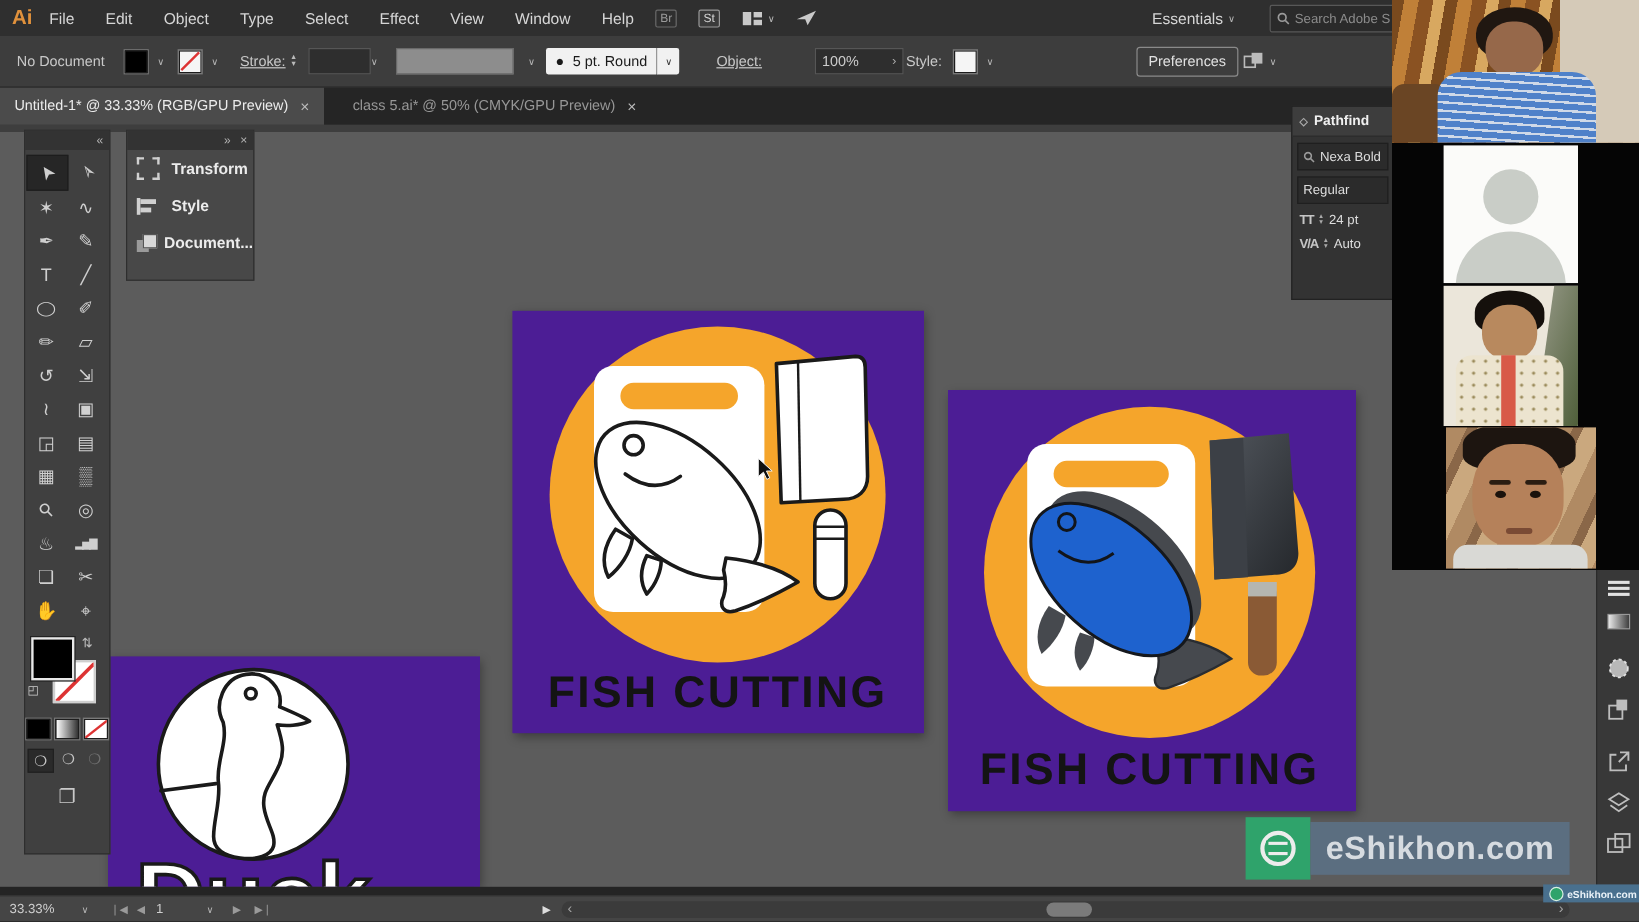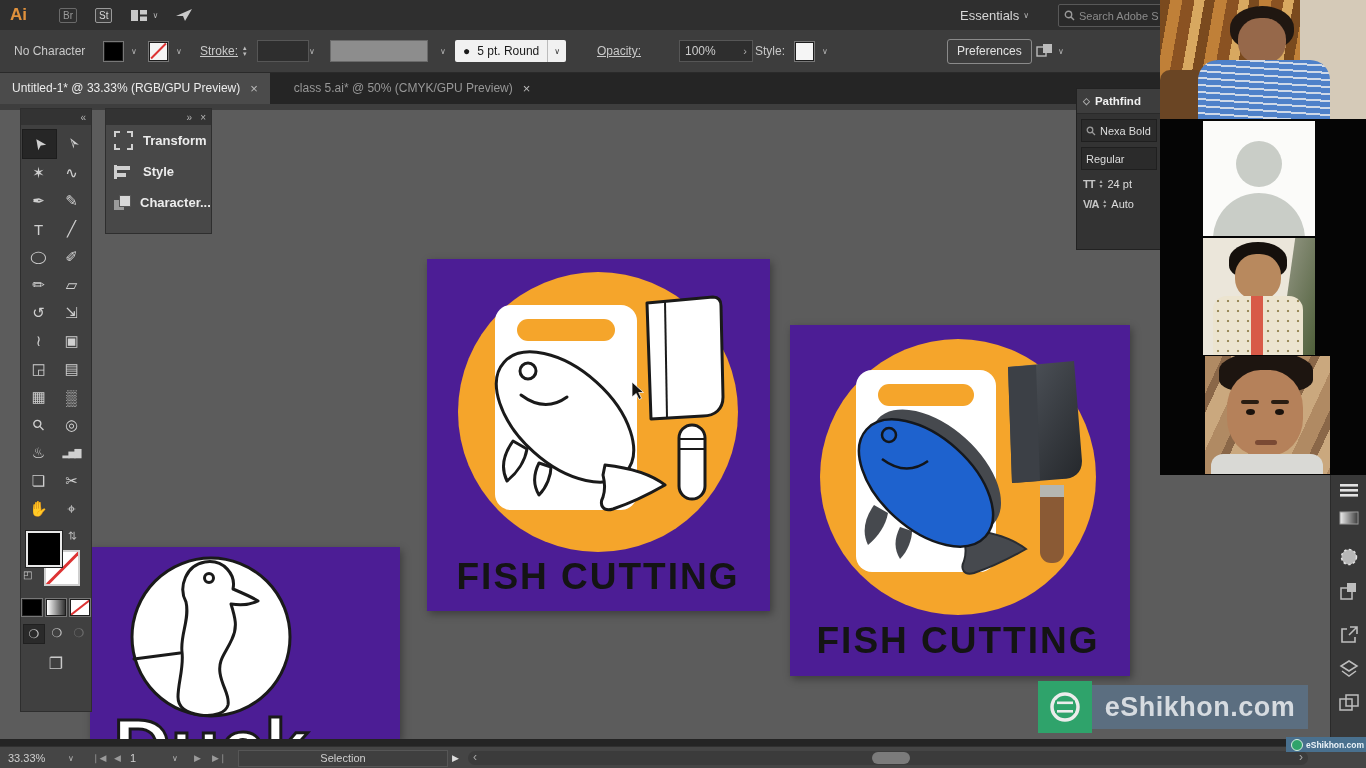--- a/index.html
+++ b/index.html
@@ -189,20 +189,32 @@
       <text x="168" y="328" font-size="37" text-anchor="middle" letter-spacing="2" fill="#141414">FISH CUTTING</text>
     </svg>
   </div>
 
   <svg class="abs cursor-svg" style="left:632px;top:382px;" width="16" height="20">
     <polygon points="0,0 0,15 4.2,11.5 7,17.5 9.5,16.3 6.7,10.5 11.5,10.5" fill="#111" stroke="#f5f5f5" stroke-width="0.8"></polygon>
   </svg>
 
   <div class="abs menu-bar">
     <span class="app-logo">Ai</span>
+    <div class="menu-items">
+
+    <span class="menu-item">File</span>
+        <span class="menu-item">Edit</span>
+        <span class="menu-item">Object</span>
+        <span class="menu-item">Type</span>
+        <span class="menu-item">Select</span>
+        <span class="menu-item">Effect</span>
+        <span class="menu-item">View</span>
+        <span class="menu-item">Window</span>
+        <span class="menu-item">Help</span>
+      </div>
     <span class="mb-badge">Br</span>
     <span class="mb-badge bright">St</span>
     <svg class="ws-icon" width="18" height="13">
       <rect x="1" y="1" width="7" height="11" fill="#c9c9c9"></rect>
         <rect x="10" y="1" width="7" height="4.5" fill="#c9c9c9"></rect>
         <rect x="10" y="7.5" width="7" height="4.5" fill="#c9c9c9"></rect>
     </svg>
     <span class="chev">∨</span>
     <svg width="20" height="16" style="margin-left:16px">
       <path d="M2 9 L18 2 L11 14 L9 9 Z" fill="#c9c9c9"></path>
@@ -214,21 +226,21 @@
     <div class="searchbox">
       <svg width="11" height="11">
         <circle cx="4.5" cy="4.5" r="3.2" fill="none" stroke="#9a9a9a" stroke-width="1.4"></circle>
         <line x1="7" y1="7" x2="10" y2="10" stroke="#9a9a9a" stroke-width="1.4"></line>
       </svg>
       <span>Search Adobe S</span>
     </div>
   </div>
 
   <div class="abs control-bar">
-    <div class="cb" style="left:14px;">No Character</div>
+    <div class="cb" style="left:14px;">No Document</div>
     <div class="cb" style="left:104px;">
         <span class="swatch black"></span>
       </div>
     <div class="cb" style="left:127px;">
         <span class="chev">∨</span>
       </div>
     <div class="cb" style="left:149px;">
         <span class="swatch white">
           <i class="slash"></i>
         </span>
@@ -255,21 +267,21 @@
     <div class="cb" style="left:436px;">
         <span class="chev">∨</span>
       </div>
     <div class="cb" style="left:455px;">
       <span class="brushbox">
         <span>●</span>
         <span>5 pt. Round</span>
       </span>
       <span class="brushchev">∨</span>
     </div>
-    <div class="cb underl" style="left:597px;">Opacity:</div>
+    <div class="cb underl" style="left:597px;">Object:</div>
     <div class="cb" style="left:679px;">
         <span class="field" style="width:62px;justify-content:space-between;">
       <span>100%</span>
       <span style="color:#aaa;font-size:11px;">›</span>
         </span>
     </div>
     <div class="cb" style="left:755px;">Style:</div>
     <div class="cb" style="left:795px;">
         <span class="swatch white"></span>
       </div>
@@ -457,21 +469,21 @@
           <i class="b1"></i>
           <i class="b2"></i>
         </span>
       <span>Style</span>
     </div>
     <div class="qrow">
       <span class="qp-p">
           <i class="back"></i>
           <i class="front"></i>
         </span>
-      <span>Character...</span>
+      <span>Document...</span>
     </div>
   </div>
 
   <div class="abs char-panel">
     <div class="char-head">
       <span style="font-size:9px;color:#aaa;">◇</span>
       <span>Pathfind</span>
     </div>
     <div class="char-field">
       <svg width="10" height="10">
@@ -562,23 +574,20 @@
         <span class="chev">∨</span>
       </div>
     <div class="sb navico" style="left:92px;">❘◀</div>
     <div class="sb navico" style="left:114px;">◀</div>
     <div class="sb" style="left:130px;">1</div>
     <div class="sb" style="left:168px;">
         <span class="chev">∨</span>
       </div>
     <div class="sb navico" style="left:194px;">▶</div>
     <div class="sb navico" style="left:212px;">▶❘</div>
-    <div class="sb" style="left:238px;">
-        <span class="sb-field" style="width:208px;">Selection</span>
-      </div>
     <div class="sb" style="left:452px;color:#ddd;font-size:9px;">▶</div>
     <div class="scroll-track">
       <span class="scroll-arr" style="left:5px;">‹</span>
       <span class="scroll-thumb"></span>
       <span class="scroll-arr" style="right:5px;">›</span>
     </div>
   </div>
 
   <div class="abs video-col">
 

